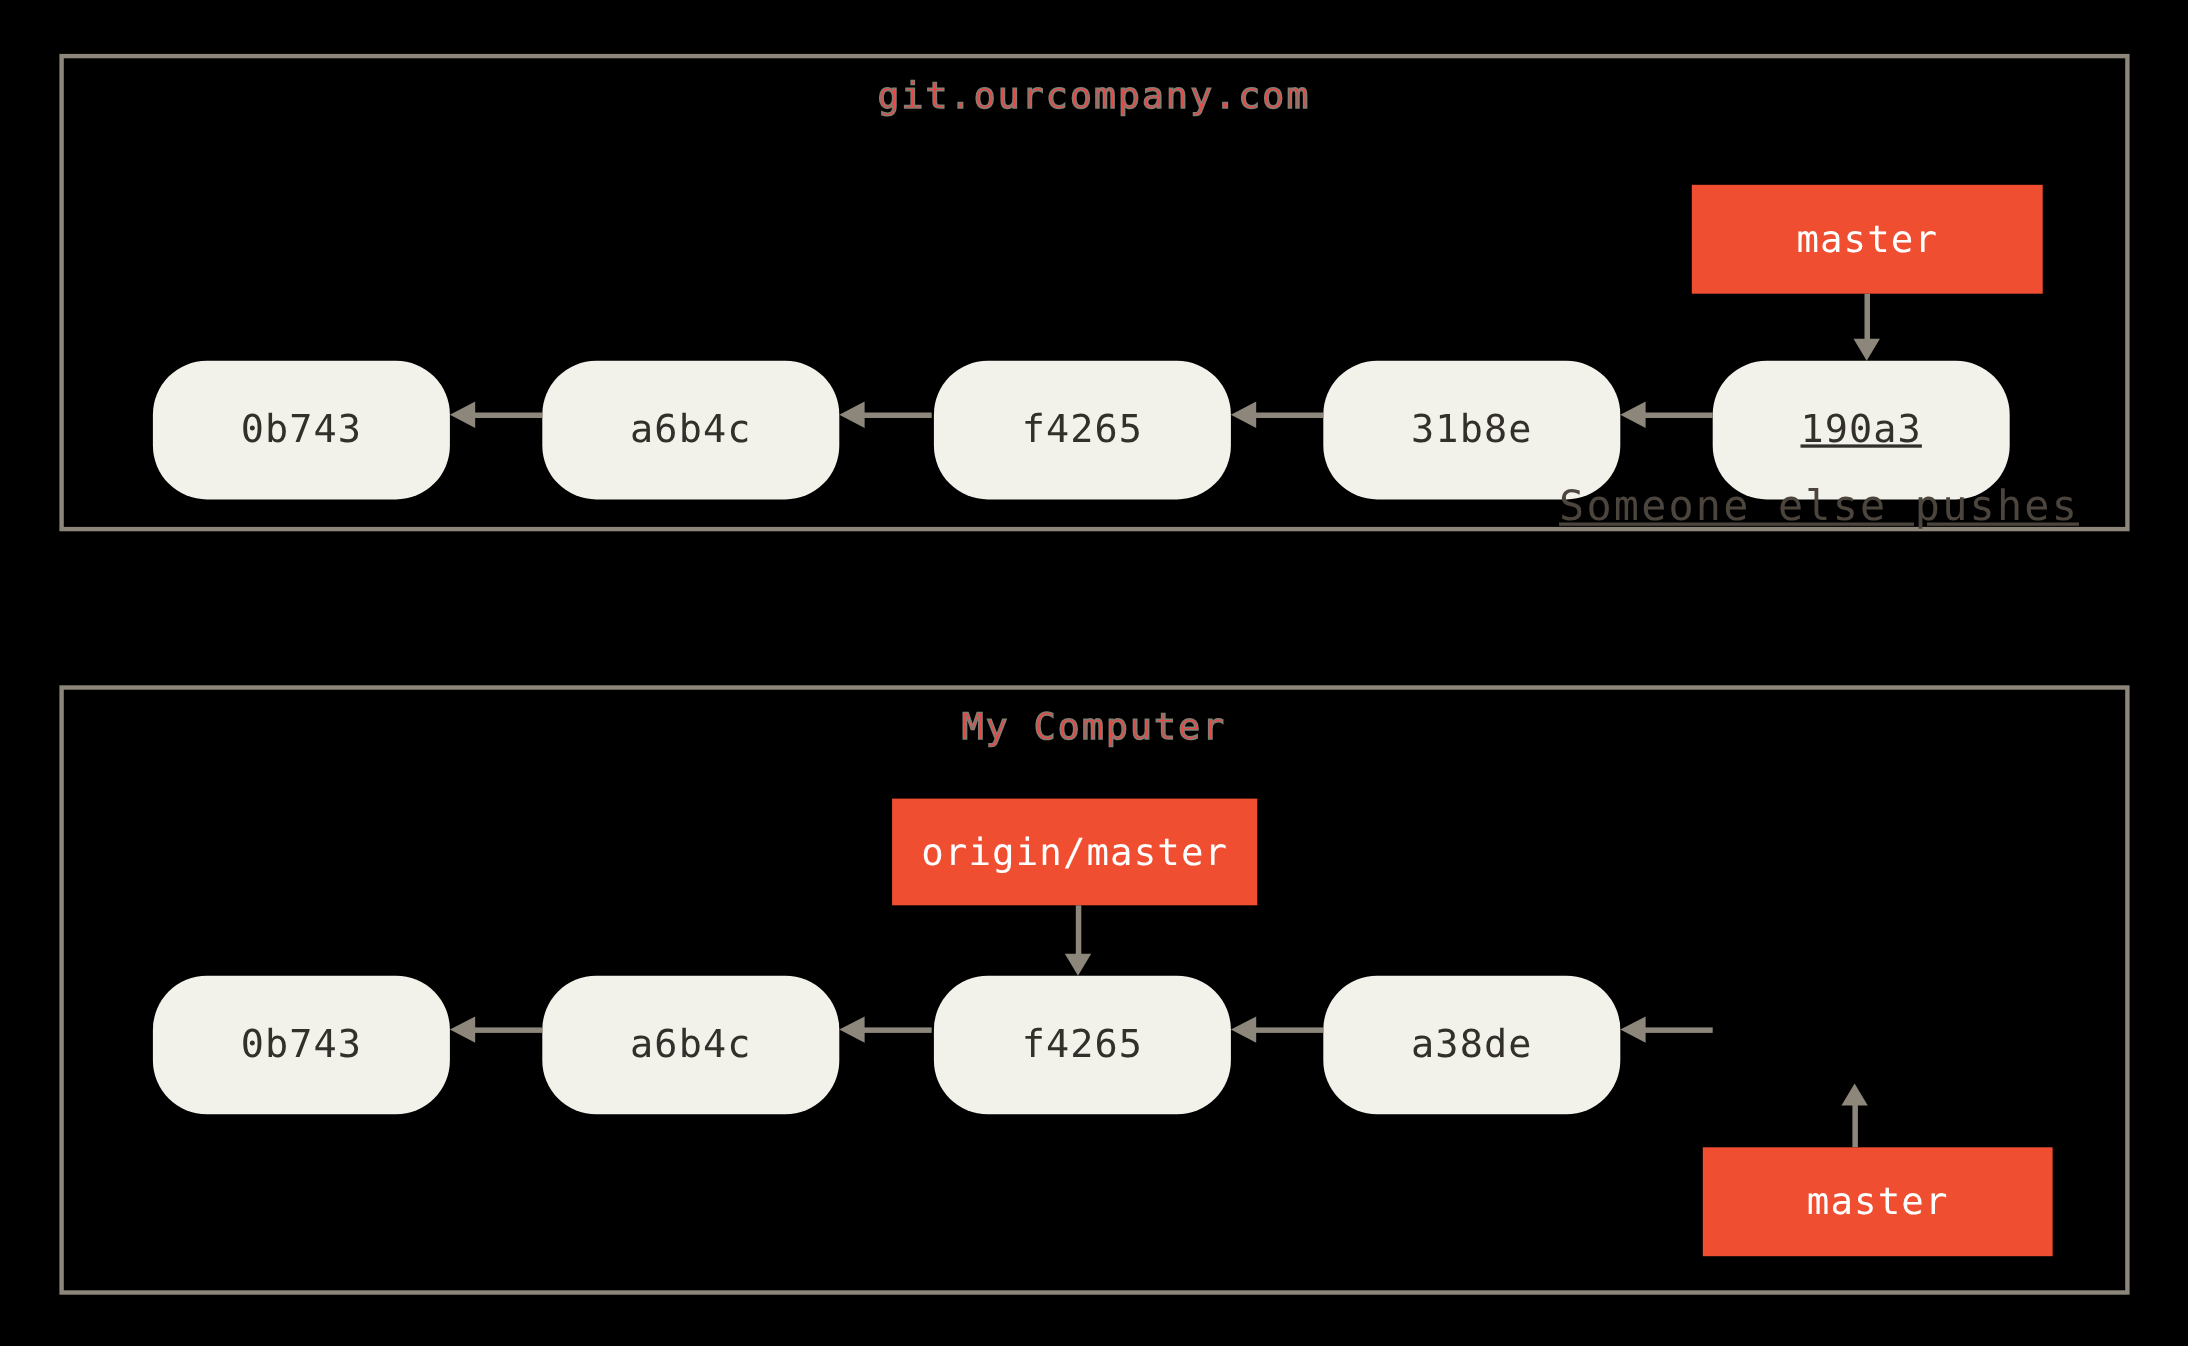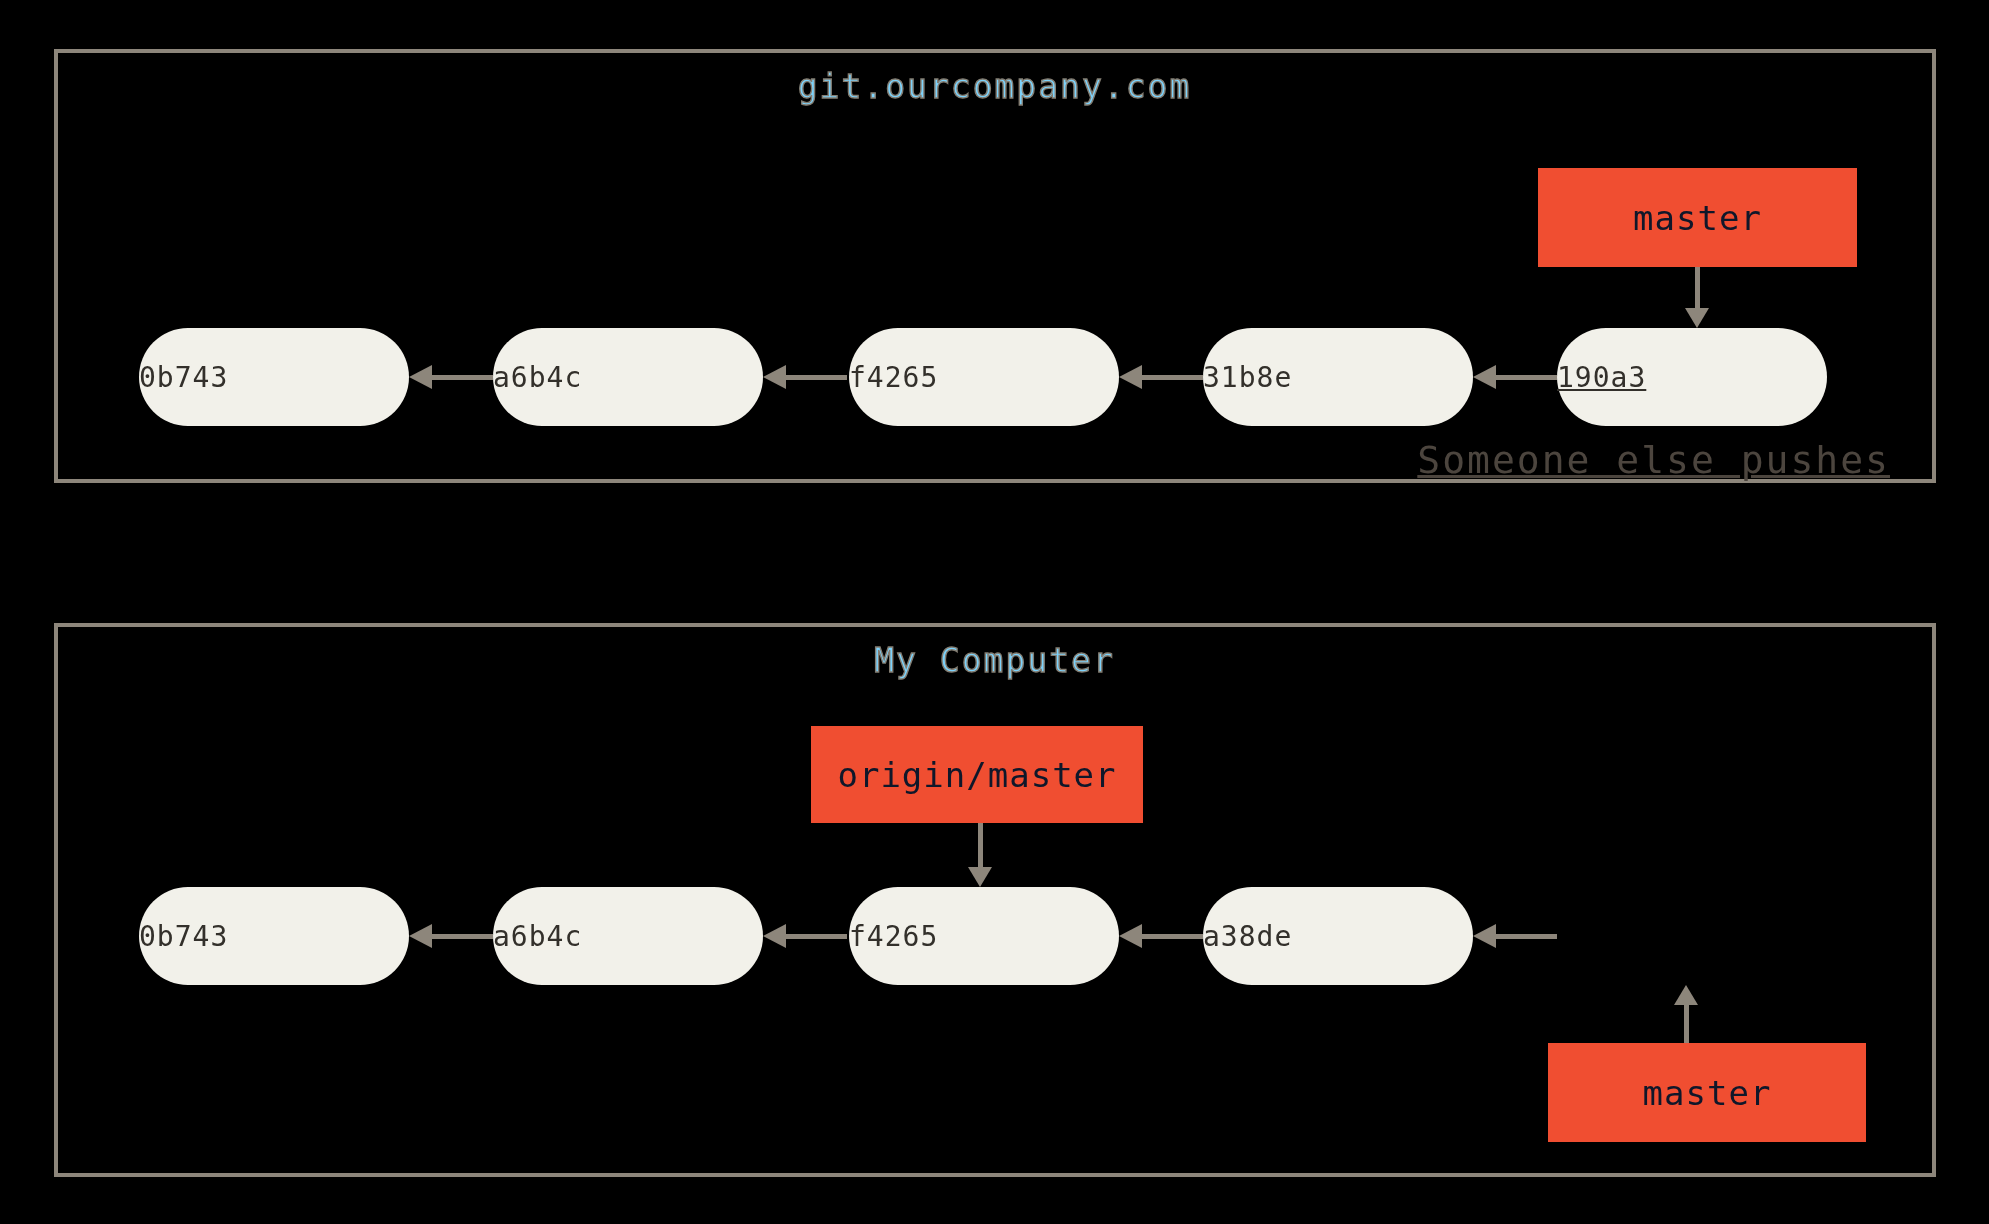--- a/index.html
+++ b/index.html
@@ -25,43 +25,43 @@
     box-sizing:border-box;
     background:transparent;
   }
   .repo-a{left:54px;top:49px;width:1882px;height:434px;}
   .repo-b{left:54px;top:623px;width:1882px;height:554px;}
   .diagram-title{
     position:absolute;left:0;right:0;
     text-align:center;
     font-size:33px;line-height:1;
     letter-spacing:2px;
-    color:#7dd3fc;
+    color:#ef4444;
     -webkit-text-stroke:1.4px var(--title-stroke);
     text-stroke:1.4px var(--title-stroke);
   }
   .title-a{top:70px;}
   .title-b{top:644px;}
   .node{
     position:absolute;
-    width:270px;height:98px;
+    width:270px;height:126px;
     background:var(--node-fill);
     border-radius:49px;
-    display:flex;align-items:center;
-    font-size:28px;color:var(--node-text);
+    display:flex;align-items:center;justify-content:center;
+    font-size:35px;color:var(--node-text);
     letter-spacing:1px;
   }
   .row-a{top:328px;}
   .row-b{top:887px;}
   .n1{left:139px;} .n2{left:493px;} .n3{left:849px;} .n4{left:1203px;} .n5{left:1557px;text-decoration:underline;}
   .branch{
     position:absolute;
     background:var(--accent);
     display:flex;align-items:center;justify-content:center;
-    font-size:34px;color:#0f172a;
+    font-size:34px;color:#ffffff;
     letter-spacing:1px;
   }
   .branch-a-master{left:1538px;top:168px;width:319px;height:99px;}
   .branch-b-origin{left:811px;top:726px;width:332px;height:97px;}
   .branch-b-master{left:1548px;top:1043px;width:318px;height:99px;}
   
   .h-arrow{position:absolute;width:84px;height:24px;}
   .ha-row-a{top:365px;}
   .ha-row-b{top:924px;}
   .ha1{left:409px;} .ha2{left:763px;} .ha3{left:1119px;} .ha4{left:1473px;}

